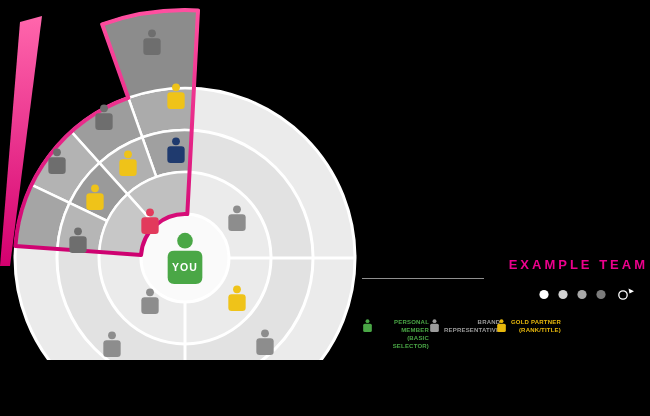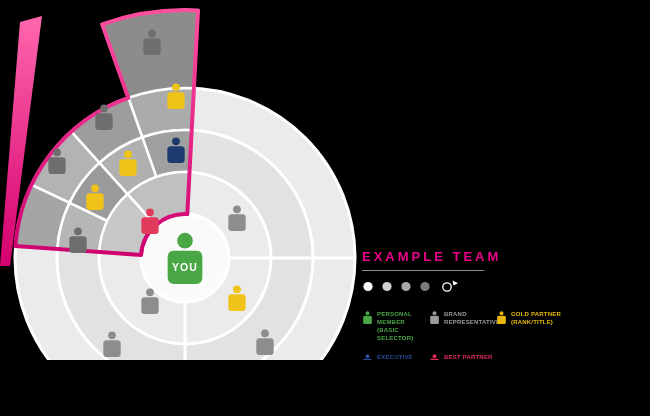--- a/index.html
+++ b/index.html
@@ -1,19 +1,19 @@
 <!DOCTYPE html>
 <html><head>
 <meta charset="utf-8">
 <style>
   html,body{margin:0;padding:0;background:#000;}
   .stage{position:relative;width:650px;height:360px;background:#000;overflow:hidden;
          font-family:"Liberation Sans",sans-serif;}
   .stage svg.diagram{position:absolute;left:0;top:0;}
-  .legend{position:absolute;left:362px;top:249px;width:286px;z-index:5;}
+  .legend{position:absolute;left:362px;top:257px;width:286px;z-index:5;text-align:right;}
   .legend-title{font-size:13px;font-weight:bold;letter-spacing:3px;color:#EC008C;}
   .legend-rule{width:122px;height:1px;background:#8f8f8f;margin:6px 0 8px 0;}
   .dots{height:15px;margin-bottom:8px;}
   .rows{margin-top:4px;}
   .row{display:flex;margin-bottom:11px;}
   .item{width:67px;display:flex;align-items:flex-start;}
   .item svg.mini{width:11px;height:13px;flex:0 0 auto;margin-right:4px;margin-top:1px;}
   .lines{font-size:6px;font-weight:bold;letter-spacing:.2px;line-height:1.35;text-transform:uppercase;}
   .c-green{color:#4AA746}.c-gray{color:#9C9C9C}.c-yellow{color:#E9B90C}
   .c-blue{color:#2A4D9B}.c-red{color:#E52A5A}

